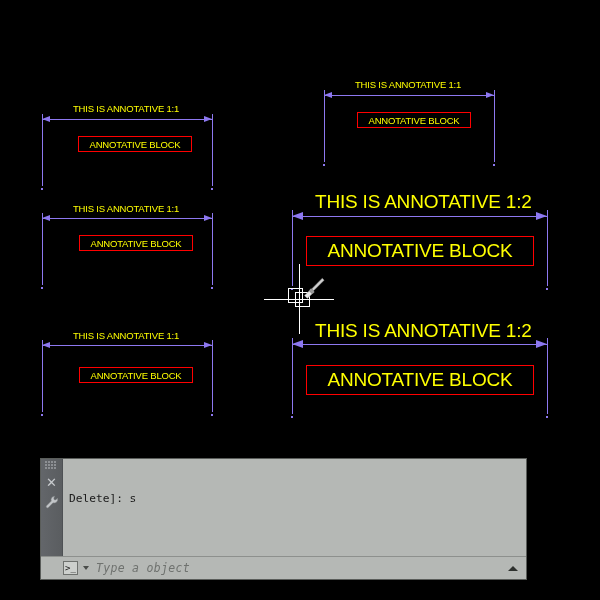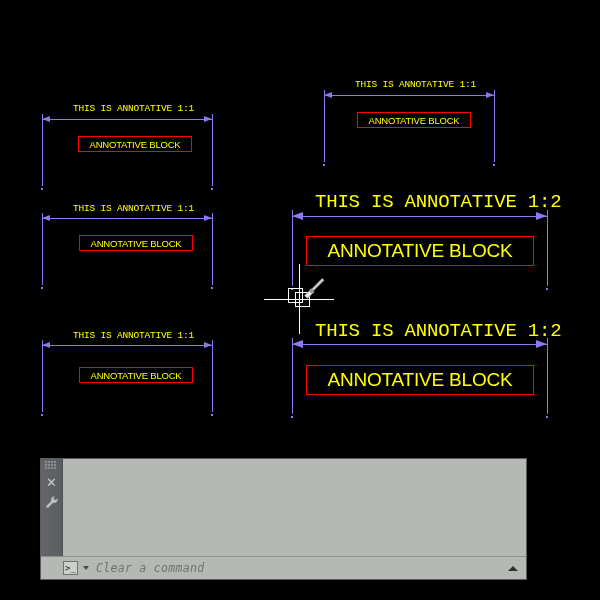--- a/index.html
+++ b/index.html
@@ -55,21 +55,21 @@
   .arrow.right { border-left: 8px solid #8d78f0; }
   .arrow.big   { border-top-width: 4px; border-bottom-width: 4px; }
   .arrow.big.left  { border-right-width: 11px; }
   .arrow.big.right { border-left-width: 11px; }
 
   
   .dim-text {
     position: absolute;
     color: #ffff00;
     white-space: nowrap;
-    font-family: Liberation Mono, monospace;
+    font-family: Liberation Sans, sans-serif;
     letter-spacing: -0.2px;
   }
 
   
   .anno-block {
     position: absolute;
     border: 1px solid #ff0000;
     color: #ffff00;
     white-space: nowrap;
     display: flex;
@@ -324,30 +324,31 @@
         </div>
         <div class="gutter-icon">✕</div>
         <div class="gutter-icon">
           <svg width="14" height="14" viewBox="0 0 14 14">
             <path d="M9.6 1.2a3.6 3.6 0 0 0-3.3 4.9L1.6 10.8a1.2 1.2 0 0 0 1.7 1.7l4.7-4.7a3.6 3.6 0 0 0 4.5-4.6L10.7 5 9.1 4.7 8.8 3.1z" fill="#c3c6c9" stroke="#85888b" stroke-width="0.5"></path>
           </svg>
         </div>
       </div>
 
       <div id="cmd-history">
+        <div>Delete]: s</div>
         
         
         
         
       </div>
 
     </div>
 
     <div id="cmd-input-row">
       <div class="prompt-icon">&gt;_</div>
       <div class="caret-down"></div>
-      <div id="cmd-placeholder">Clear a command</div>
+      <div id="cmd-placeholder">Type a object</div>
       <div class="caret-up"></div>
     </div>
 
   </div>
 
 </div>
 
 </body></html>

